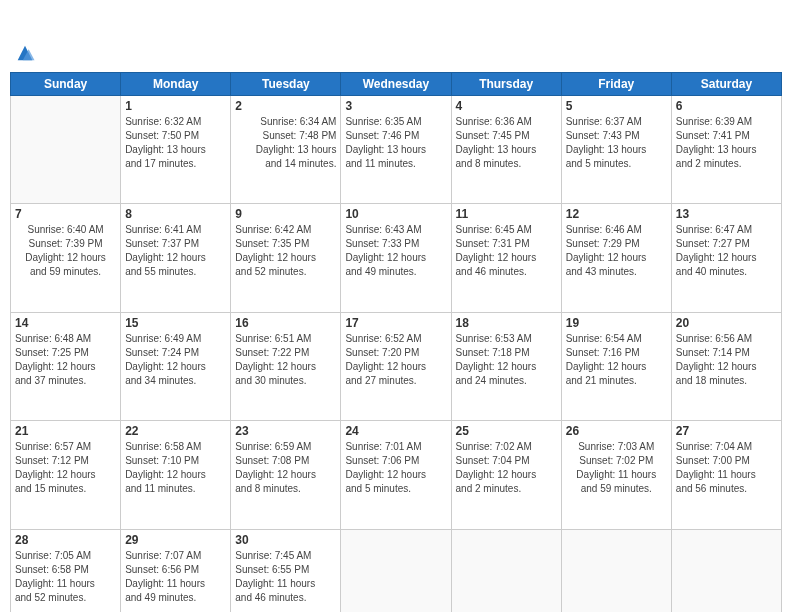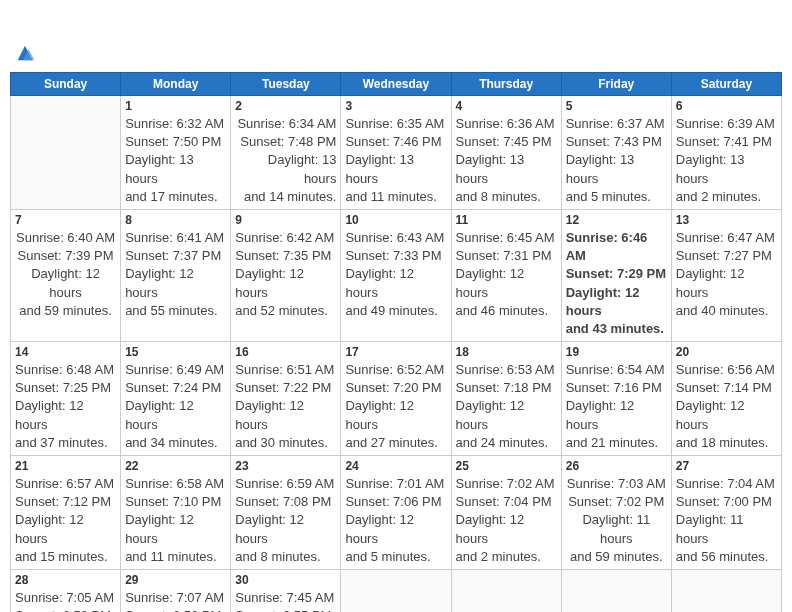--- a/index.html
+++ b/index.html
@@ -90,21 +90,21 @@
     }
     .day-num {
       font-size: 12px;
       font-weight: bold;
       color: #333;
       display: block;
       margin-bottom: 2px;
     }
     .day-info {
       color: #444;
-      font-size: 13px;
+      font-size: 10px;
       line-height: 1.4;
     }
   </style>
 </head>
 <body>
 
 <div class="page">
   <div class="header">
     <div class="logo">
       <div class="logo-text">
@@ -211,21 +211,21 @@
           </td>
           <td>
             <span class="day-num">11</span>
             <div class="day-info" style="white-space: pre-line;">Sunrise: 6:45 AM
 Sunset: 7:31 PM
 Daylight: 12 hours
 and 46 minutes.</div>
           </td>
           <td>
             <span class="day-num">12</span>
-            <div class="day-info" style="white-space: pre-line; font-weight: bold;">Sunrise: 6:46 AM
+            <div class="day-info" style="white-space: pre-line;">Sunrise: 6:46 AM
 Sunset: 7:29 PM
 Daylight: 12 hours
 and 43 minutes.</div>
           </td>
           <td>
             <span class="day-num">13</span>
             <div class="day-info" style="white-space: pre-line;">Sunrise: 6:47 AM
 Sunset: 7:27 PM
 Daylight: 12 hours
 and 40 minutes.</div>

